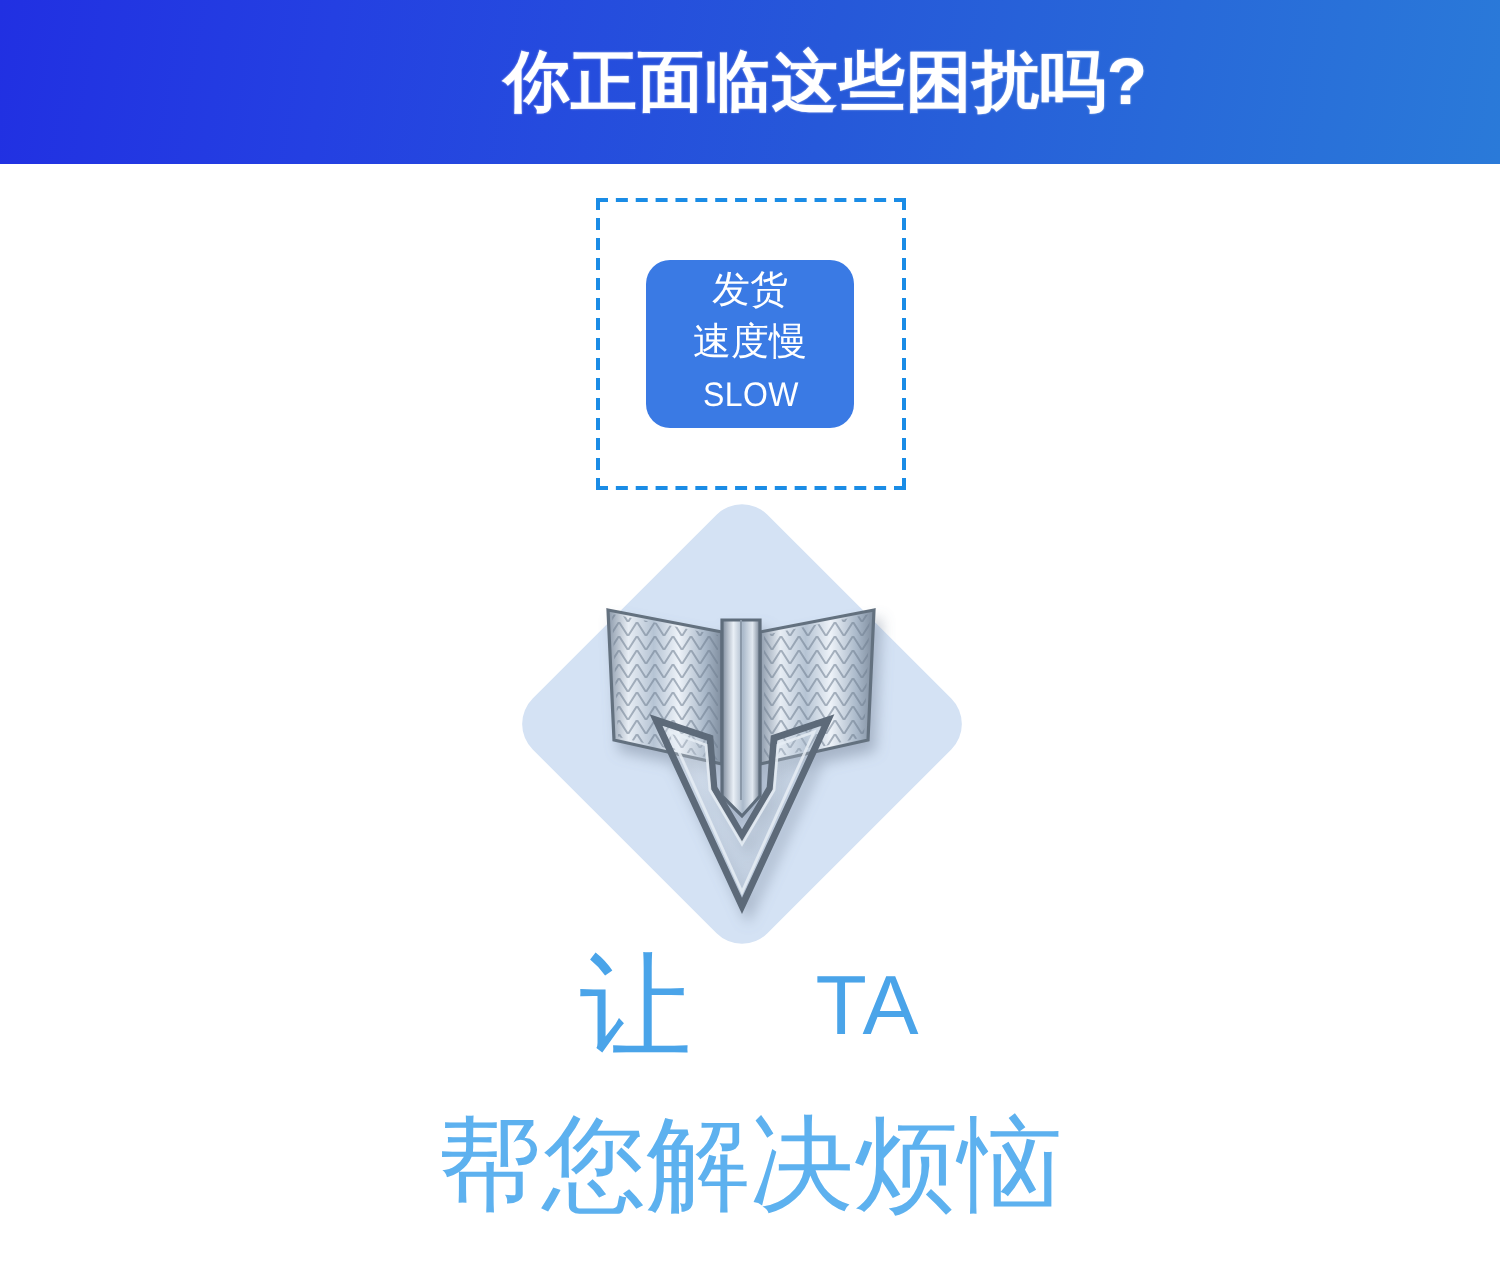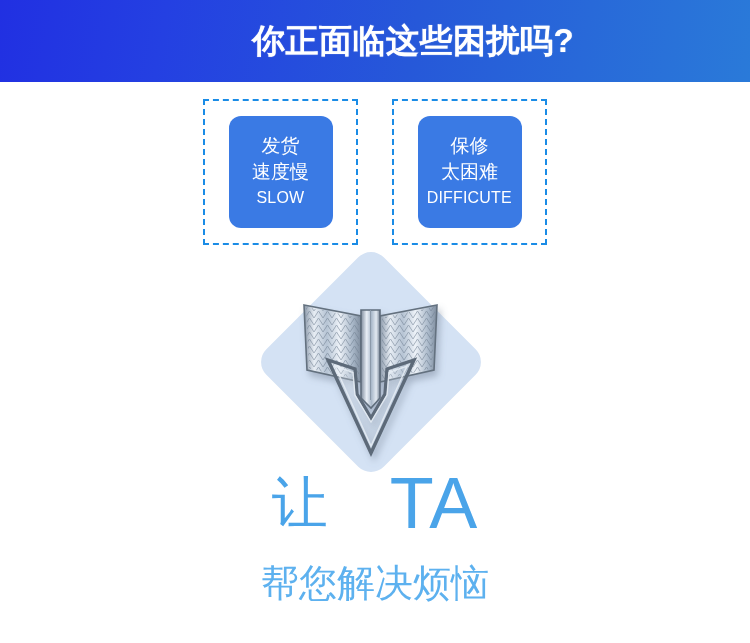--- a/index.html
+++ b/index.html
@@ -60,21 +60,21 @@
     border: 2px dashed #1a8ce6;
     box-sizing: border-box;
     display: flex;
     align-items: center;
     justify-content: center;
     margin: 0 17px;
     flex: 0 0 auto;
   }
   .card-inner {
     width: 104px;
-    height: 112px;
+    height: 84px;
     background: #3a7ae4;
     border-radius: 12px;
     display: flex;
     flex-direction: column;
     align-items: center;
     justify-content: center;
     box-sizing: border-box;
     padding: 4px 0 6px 0;
   }
   .card-line {
@@ -133,37 +133,37 @@
     justify-content: center;
   }
   .tag-cn {
     color: #4aa4e9;
     font-size: 56px;
     line-height: 60px;
     white-space: nowrap;
   }
   .tag-en {
     color: #4aa4e9;
-    font-size: 72px;
+    font-size: 42px;
     line-height: 60px;
     white-space: nowrap;
     margin-left: 62px;
     letter-spacing: 1px;
   }
   .subtagline {
     position: absolute;
     left: 0;
     top: 548px;
     width: 750px;
     height: 70px;
     display: flex;
     align-items: center;
     justify-content: center;
     color: #5db1ef;
-    font-size: 38px;
+    font-size: 52px;
     line-height: 54px;
     white-space: nowrap;
   }
 </style>
 </head>
 <body>
 
 <div class="banner">
   <div class="banner-title">你正面临这些困扰吗?</div>
 </div>
@@ -173,27 +173,20 @@
   <div class="card-outer">
     <div class="card-inner">
       <div class="card-line">发货</div>
       <div class="card-line">速度慢</div>
       <div class="card-en">SLOW</div>
     </div>
   </div>
 
 
 
-  <div class="card-outer">
-    <div class="card-inner">
-      <div class="card-line">保修</div>
-      <div class="card-line">太困难</div>
-      <div class="card-en">DIFFICUTE</div>
-    </div>
-  </div>
 
 </div>
 
 <div class="hero">
   <div class="diamond"></div>
   <svg class="arrow-svg" viewBox="0 0 222 228">
     <defs>
       <linearGradient id="metalV" x1="0" y1="0" x2="1" y2="0">
         <linearGradient id="ignore"></linearGradient>
         <stop offset="0%" stop-color="#8c9aab"></stop>

